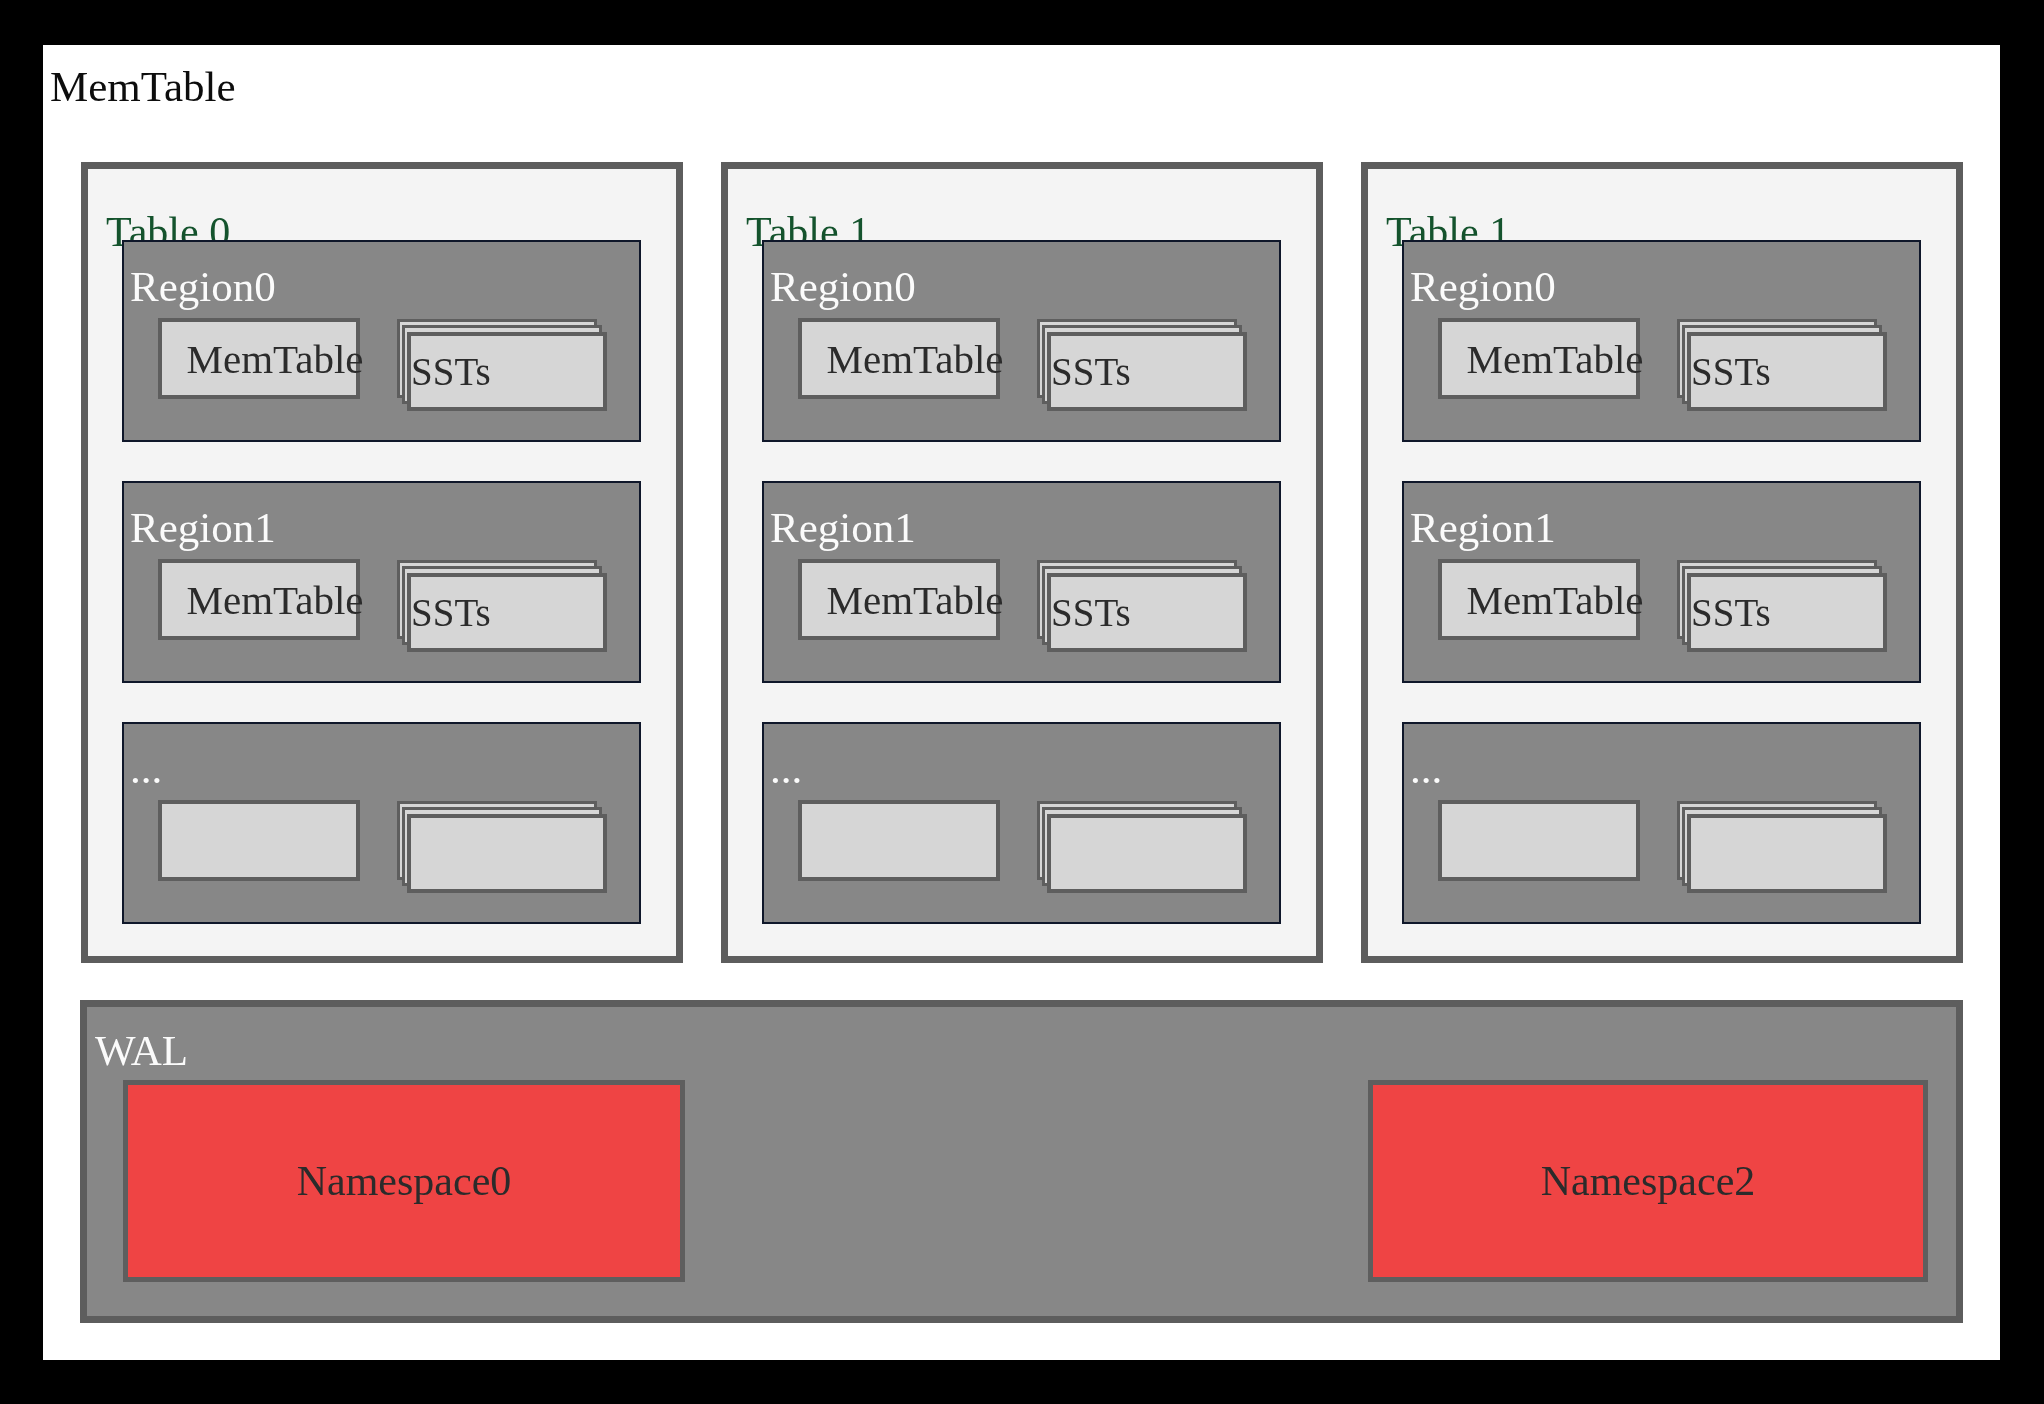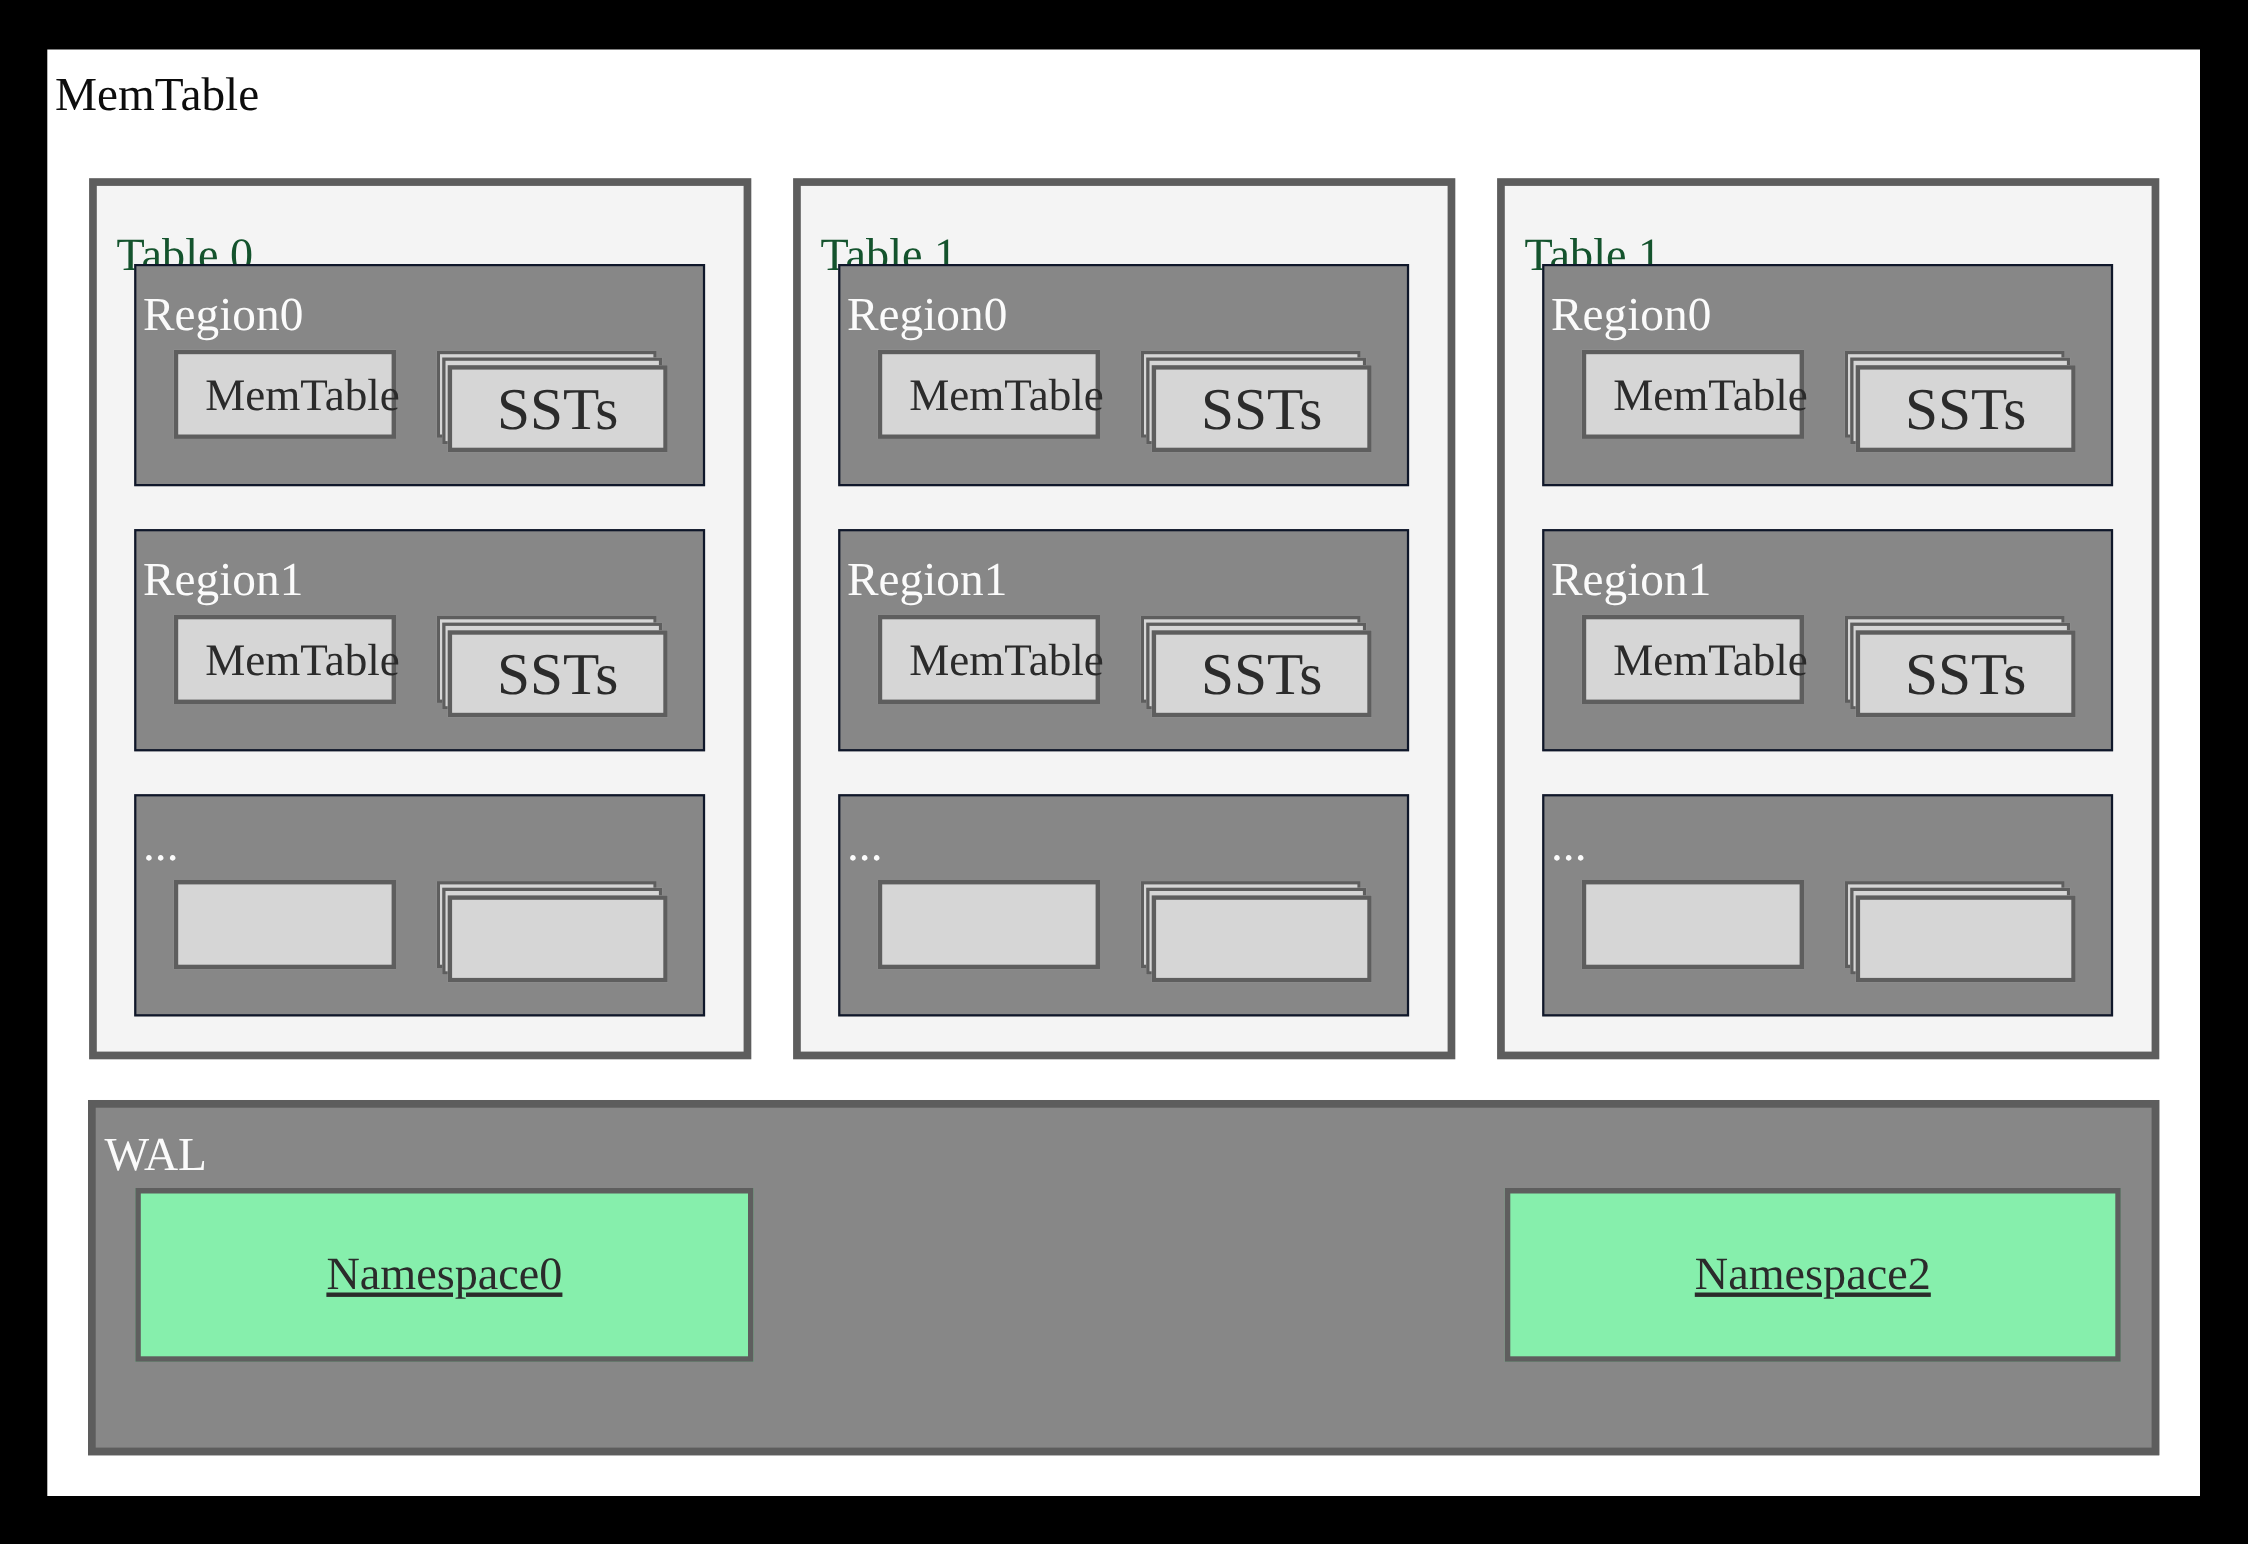--- a/index.html
+++ b/index.html
@@ -111,22 +111,21 @@
     box-sizing: border-box;
   }
   .card.b1 { left: 0;    top: 0; }
   .card.b2 { left: 5px;  top: 6px; }
   .card.front {
     left: 10px;
     top: 13px;
     border-width: 4px;
     display: flex;
     align-items: center;
-    justify-content: center;
-    font-size: 54px;
+    font-size: 39px;
     color: #2b2b2b;
   }
   
   .wal {
     position: absolute;
     left: 37px;
     top: 955px;
     width: 1883px;
     height: 323px;
     background: #878787;
@@ -139,30 +138,29 @@
     top: 22px;
     font-size: 43px;
     line-height: 1;
     color: #fbfbfb;
     white-space: nowrap;
   }
   .ns {
     position: absolute;
     top: 73px;
     width: 560px;
-    height: 158px;
-    background: #86efac;
+    height: 202px;
+    background: #ef4444;
     border: 5px solid #5e5e5e;
     box-sizing: border-box;
     display: flex;
     align-items: center;
     justify-content: center;
     font-size: 42px;
     color: #2b2b2b;
-    text-decoration: underline;
   }
   .ns0 { left: 36px; width: 562px; }
   .ns1 { left: 653px; }
   .ns2 { left: 1281px; }
 </style>
 </head>
 <body>
 
 <div class="canvas">
   <div class="panel">

